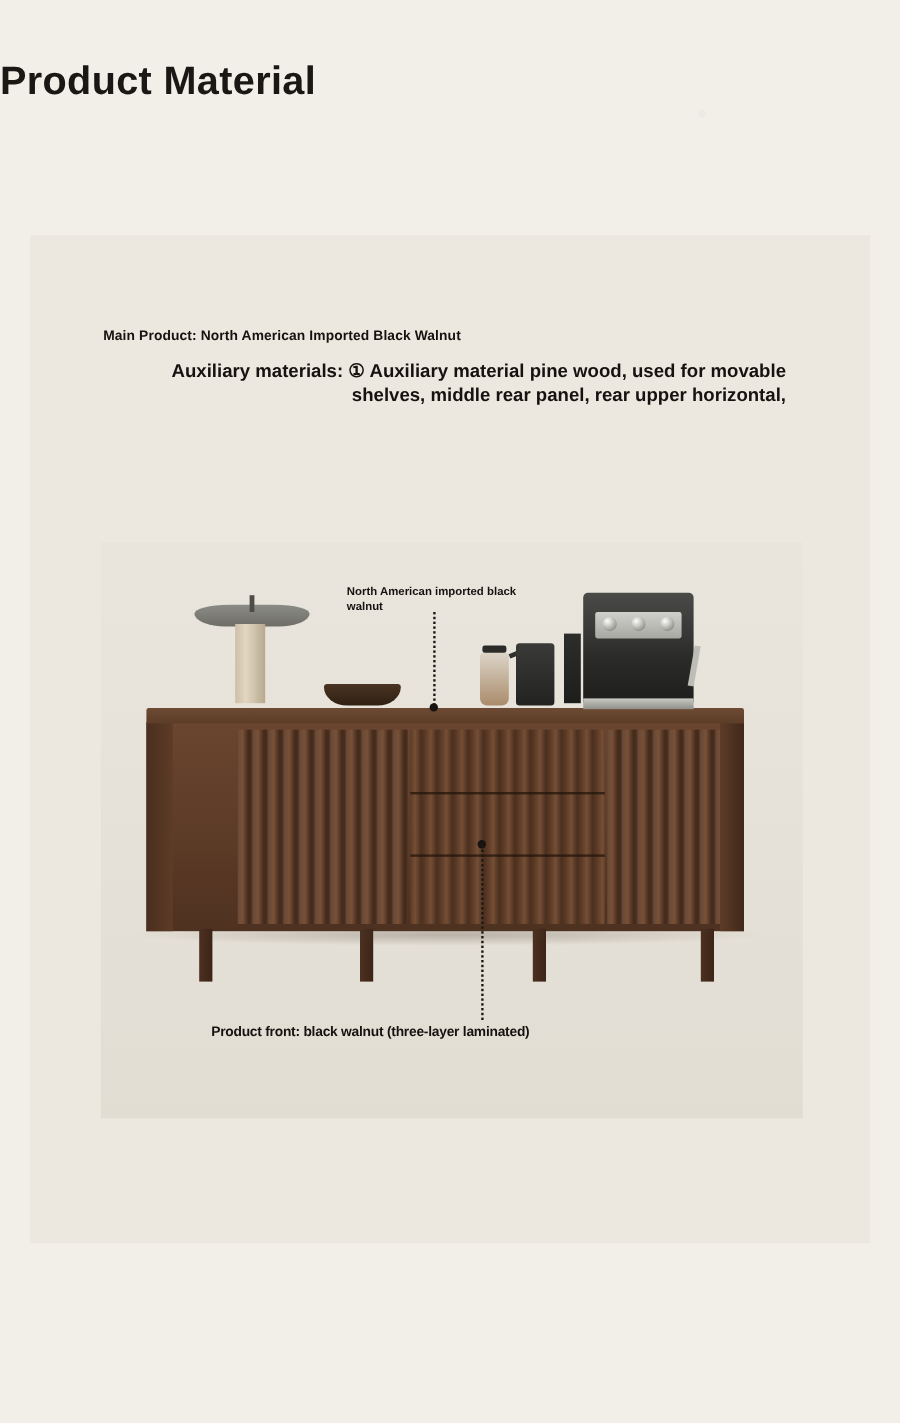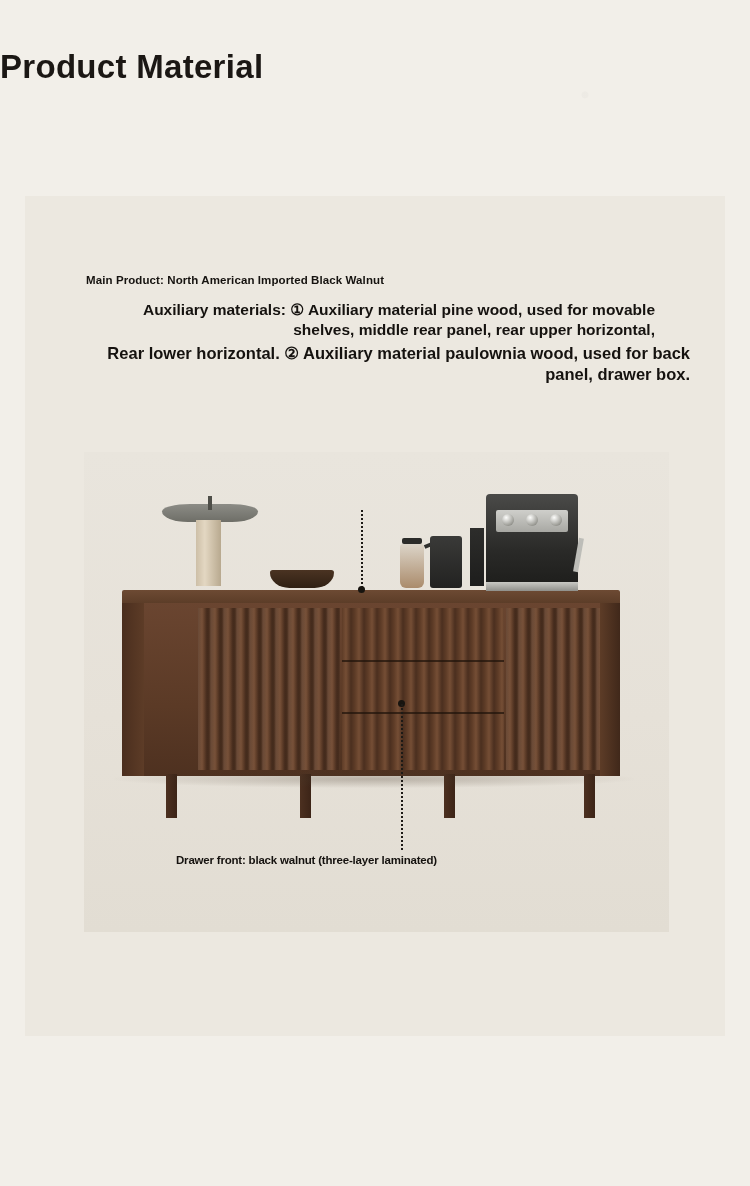--- a/index.html
+++ b/index.html
@@ -333,21 +333,20 @@
 <div class="paper-texture"></div>
 
 <div class="page-title">Product Material</div>
 
 <div class="content-panel"></div>
 
 <div class="main-material">Main Product: North American Imported Black Walnut</div>
 
 <div class="aux-block">
   <div class="aux-line-1">Auxiliary materials: ① Auxiliary material pine wood, used for movable shelves, middle rear panel, rear upper horizontal,</div>
-  <div class="aux-line-2">Rear lower horizontal. ② Auxiliary material paulownia wood, used for back panel, drawer box.</div>
 </div>
 
 <div class="scene">
   <div class="scene-bg"></div>
 
   <div class="sb">
     <div class="sb-body"></div>
     <div class="door door-left"></div>
     <div class="drawers">
       <div class="drawer-split d1"></div>
@@ -375,19 +374,20 @@
   <div class="kettle"></div>
   <div class="grinder"></div>
   <div class="machine"></div>
   <div class="machine-panel"></div>
   <div class="machine-knob mk1"></div>
   <div class="machine-knob mk2"></div>
   <div class="machine-knob mk3"></div>
   <div class="machine-wand"></div>
   <div class="machine-tray"></div>
 
+  <div class="callout-top-label">North American imported black walnut</div>
   <div class="leader-line lead-top"></div>
   <div class="dot dot-top"></div>
 
   <div class="dot dot-bottom"></div>
   <div class="leader-line lead-bottom"></div>
-  <div class="callout-bottom-label">Drawer front: black walnut (three-layer laminated)</div>
+  <div class="callout-bottom-label">Product front: black walnut (three-layer laminated)</div>
 </div>
 
 </body></html>

